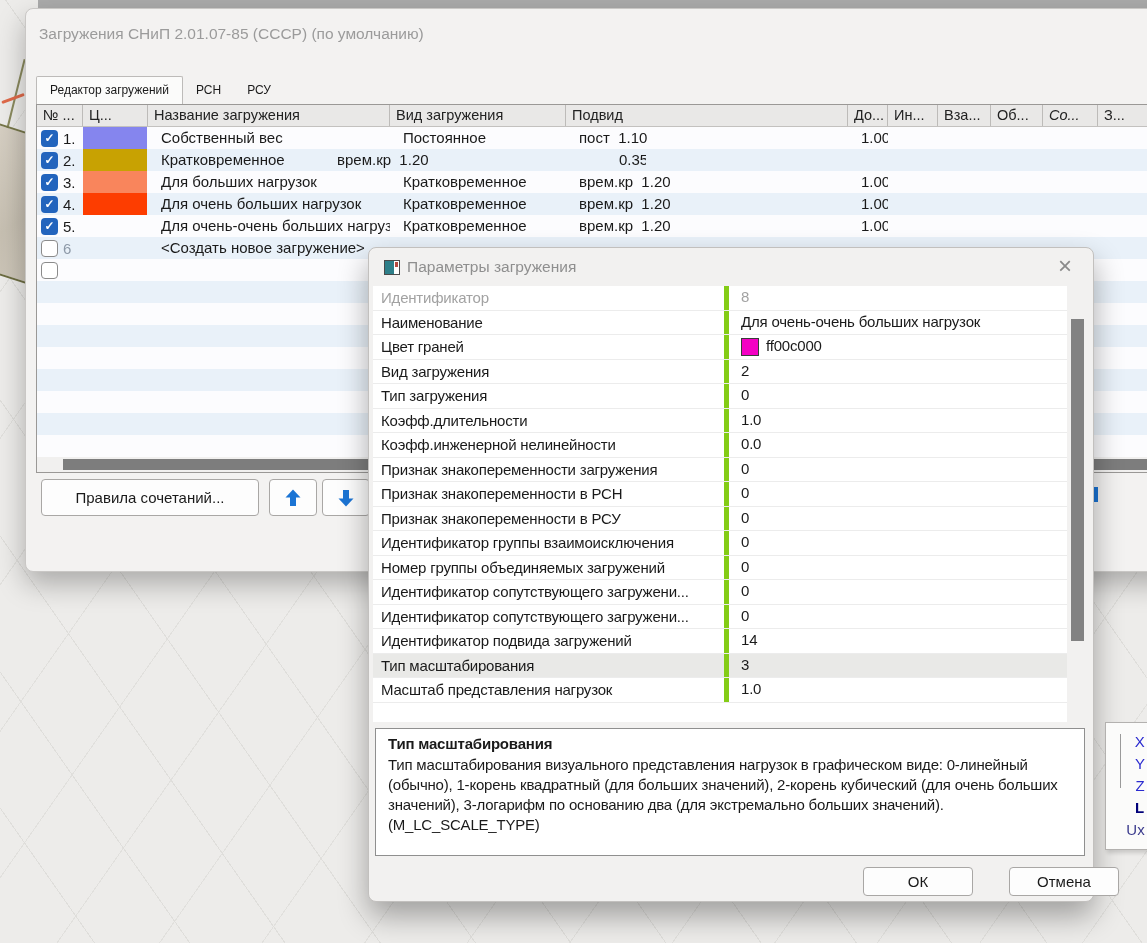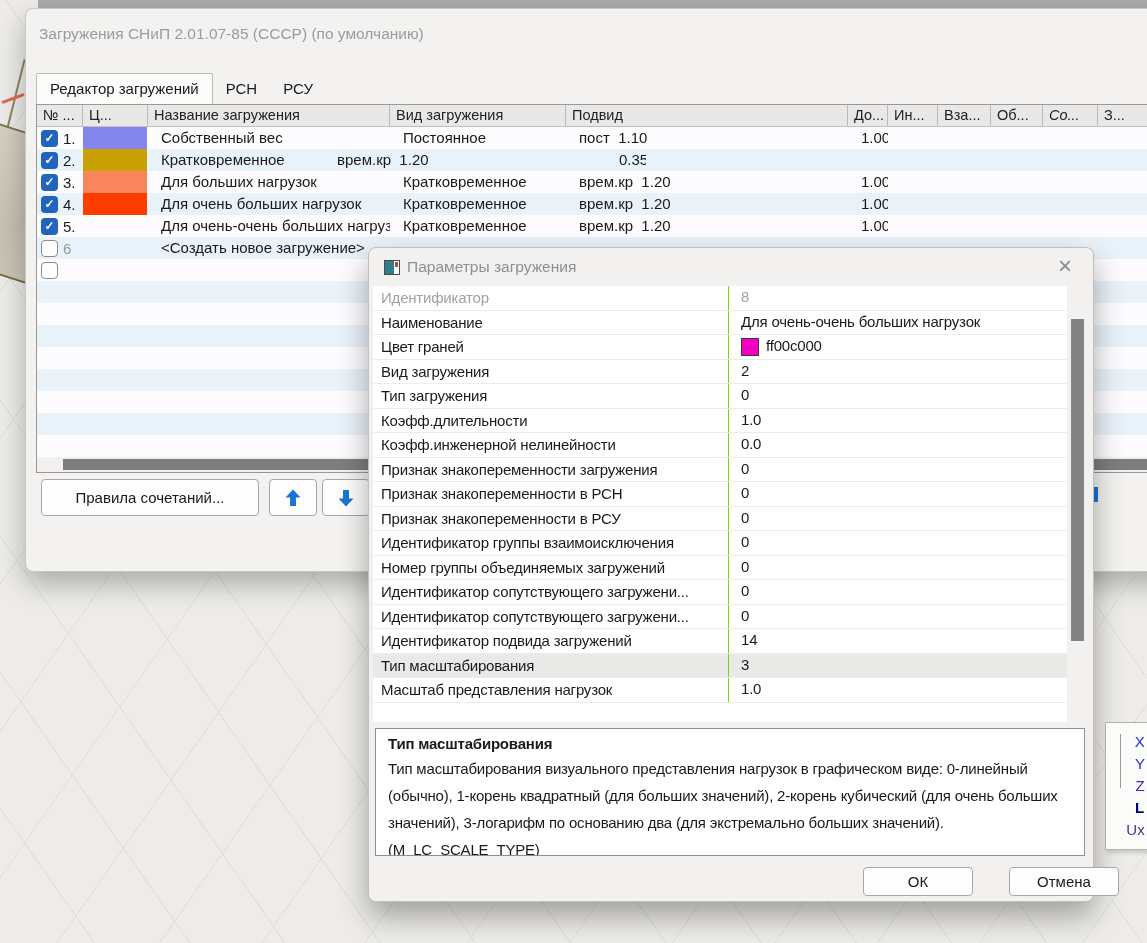--- a/index.html
+++ b/index.html
@@ -15,21 +15,21 @@
         border-top:2px solid #77774a;border-bottom:2px solid #6d6d42;transform:skewY(18deg);}
   .model-edge{position:absolute;left:14px;top:58px;width:2px;height:80px;background:#8a8a5e;transform:rotate(14deg);}
   .orange-tick{position:absolute;left:1px;top:97px;width:24px;height:3px;background:#e06a4a;transform:rotate(-20deg);border-radius:2px;}
   .top-band{position:absolute;left:38px;top:0;right:0;height:8px;background:#ababab;border-bottom:1px solid #8f8f8f;}
 
   
   .dlg-main{position:absolute;left:25px;top:8px;width:1150px;height:562px;background:#f3f2f1;
             border:1px solid #c9c7c5;border-radius:8px;box-shadow:0 12px 28px rgba(0,0,0,.28);}
   .dlg-main .dtitle{position:absolute;left:13px;top:16px;color:#9b9b9b;font-size:15.5px;}
   .tabs{position:absolute;left:10px;top:59px;display:flex;align-items:flex-end;height:36px;}
-  .tab{padding:6px 13px 7px 13px;font-size:15px;}
+  .tab{padding:6px 13px 7px 13px;font-size:12px;}
   .tab.active{background:#fbfbfa;border:1px solid #bdbbb9;border-bottom:none;border-radius:2px 2px 0 0;}
 
   .loads-table{position:absolute;left:10px;top:95px;right:-6px;height:367px;background:#fcfcfe;
                border:1px solid #9a9896;border-right:none;overflow:hidden;}
   .thead{display:flex;height:22px;background:#e9e8e7;border-bottom:1px solid #c3c1bf;box-sizing:border-box;}
   .th{box-sizing:border-box;border-right:1px solid #bdbbb9;padding:2px 0 0 6px;font-size:14.5px;
       white-space:nowrap;overflow:hidden;color:#222;}
   .h0{width:46px;flex:none;} .h1{width:65px;flex:none;} .h2{width:242px;flex:none;}
   .h3{width:176px;flex:none;} .h4{width:282px;flex:none;} .h5{width:40px;flex:none;}
   .h6{width:50px;flex:none;} .h7{width:53px;flex:none;} .h8{width:52px;flex:none;}
@@ -62,33 +62,33 @@
              border:1px solid #c2c0be;border-radius:8px;box-shadow:0 14px 30px rgba(0,0,0,.33);}
   .dlg-param .dtitle{position:absolute;left:38px;top:10px;color:#8f8f8f;font-size:15.5px;}
   .dlg-icon{position:absolute;left:15px;top:12px;width:16px;height:15px;border:1px solid #4a4a4a;
             background:linear-gradient(90deg,#2e7f89 0 9px,#ffffff 9px);box-sizing:border-box;}
   .dlg-icon::after{content:"";position:absolute;right:1px;top:1px;width:3px;height:5px;background:#b5493f;}
   .close-x{position:absolute;right:14px;top:4px;width:28px;height:28px;color:#8a8a8a;font-size:24px;
            line-height:28px;text-align:center;cursor:default;}
 
   .pgrid{position:absolute;left:4px;top:38px;width:716px;height:436px;background:#fff;overflow:hidden;}
   .prow{display:flex;height:24.5px;box-sizing:border-box;border-bottom:1px solid #ececec;letter-spacing:-0.2px;}
-  .plabel{width:356px;flex:none;box-sizing:border-box;padding:3px 4px 0 8px;border-right:1px solid #84cc16;
+  .plabel{width:356px;flex:none;box-sizing:border-box;padding:3px 4px 0 8px;border-right:5px solid #84cc16;
           white-space:nowrap;overflow:hidden;}
   .pvalue{flex:1;box-sizing:border-box;padding:2px 0 0 12px;display:flex;align-items:flex-start;white-space:nowrap;}
   .prow.disabled{color:#a2a2a2;}
   .prow.selected{background:#e9e9e7;}
   .psw{width:18px;height:18px;border:1px solid #3a3a3a;margin:1px 7px 0 0;flex:none;box-sizing:border-box;}
   .vtrack{position:absolute;right:4px;top:38px;width:22px;height:436px;background:#f2f1f0;}
   .vthumb{position:absolute;left:4px;top:33px;width:13px;height:322px;background:#828282;}
 
   .desc{position:absolute;left:6px;top:480px;width:710px;height:128px;background:#fff;border:1px solid #8f8f8f;
         box-sizing:border-box;padding:6px 12px;letter-spacing:-0.2px;overflow:hidden;}
   .desc .dt{font-weight:bold;margin-bottom:3px;}
-  .desc .dx{line-height:27px;}
+  .desc .dx{line-height:20px;}
   .btn-ok{position:absolute;left:494px;top:619px;width:110px;height:29px;}
   .btn-cancel{position:absolute;left:640px;top:619px;width:110px;height:29px;}
 
   
   .coords{position:absolute;left:1105px;top:722px;width:50px;height:126px;background:#fbfbfa;
           border:1px solid #b3b1af;box-shadow:2px 3px 4px rgba(0,0,0,.15);}
   .coords .vline{position:absolute;left:14px;top:11px;width:1px;height:54px;background:#9a9a9a;}
   .clabel{position:absolute;right:3px;height:22px;line-height:22px;font-size:15px;text-align:right;white-space:nowrap;}
   .c-xyz{color:#2a2ad0;} .c-l{color:#00007a;font-weight:bold;} .c-ux{color:#3c3c8e;}
 </style>

